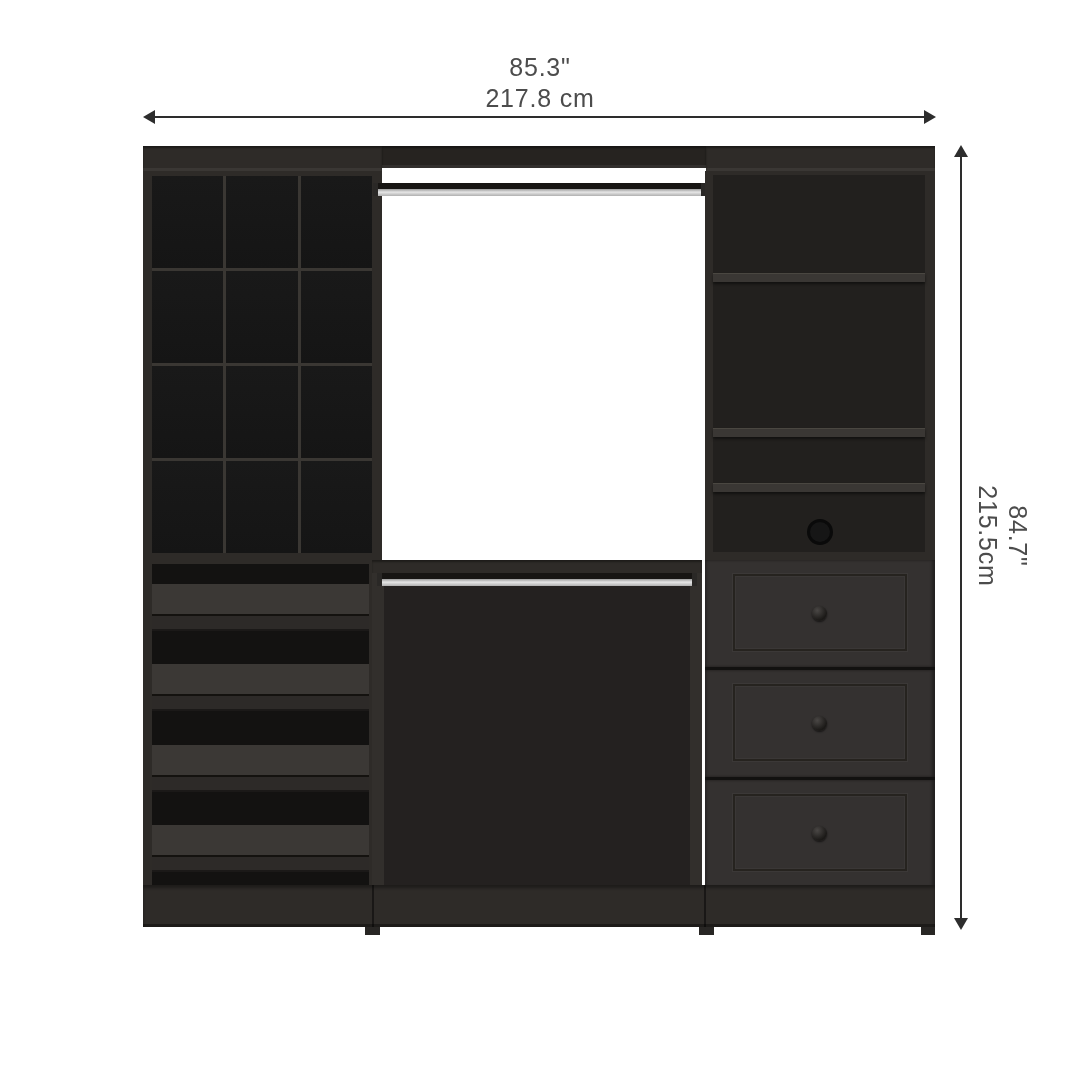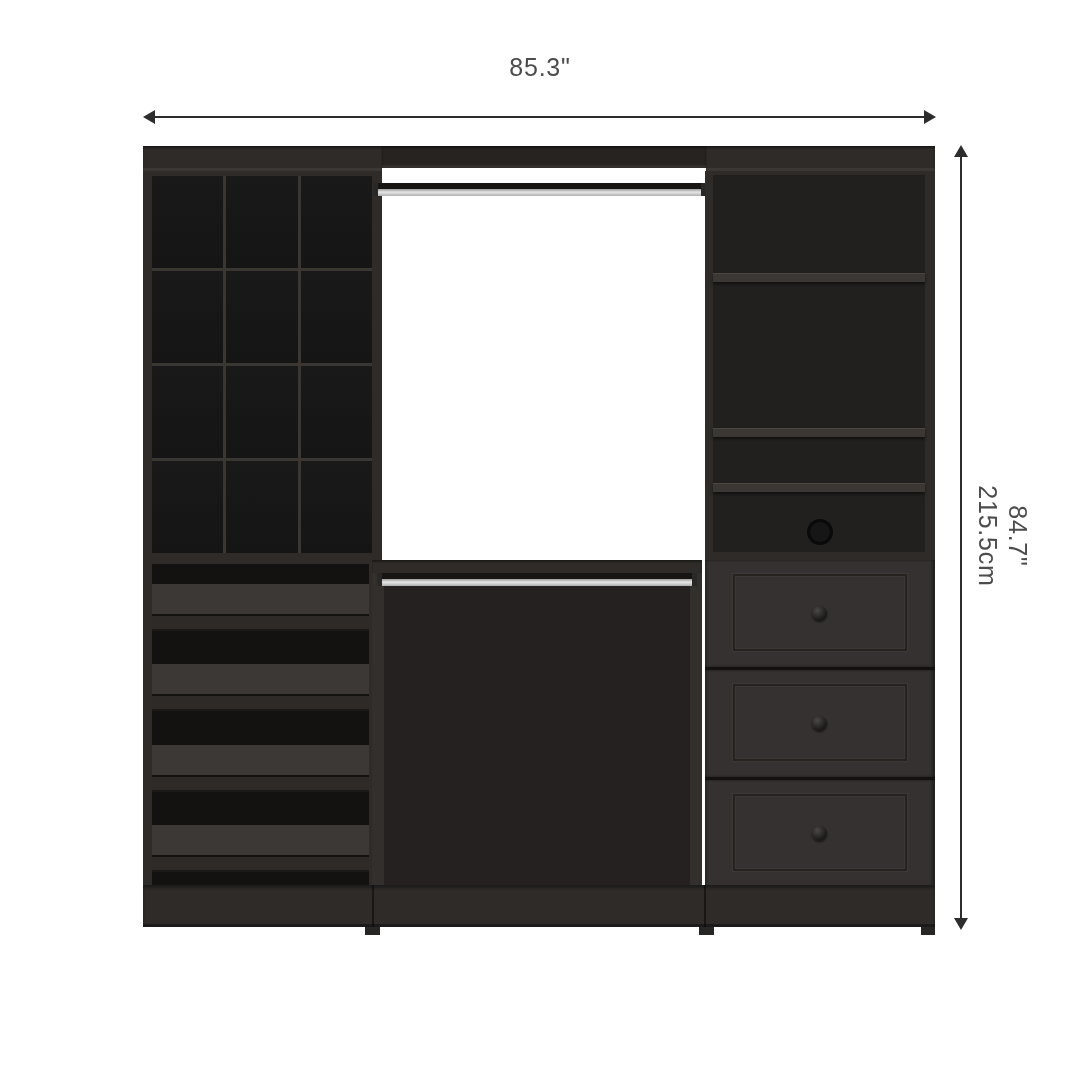--- a/index.html
+++ b/index.html
@@ -124,20 +124,21 @@
   .foot{top:781px;height:8px;background:#282624;}
   .foot-1{left:222px;width:15px;} .foot-2{left:556px;width:15px;} .foot-3{left:778px;width:14px;}
 </style>
 </head>
 <body>
 
 <div class="canvas">
 
   <div class="dim-label dim-label-top">
     <div>85.3"</div>
+    <div>217.8 cm</div>
   </div>
   <div class="dim-line dim-line-h"></div>
   <div class="arrow arrow-left"></div>
   <div class="arrow arrow-right"></div>
 
   <div class="dim-label dim-label-right">
     <div>84.7"</div>
     <div>215.5cm</div>
   </div>
   <div class="dim-line dim-line-v"></div>

